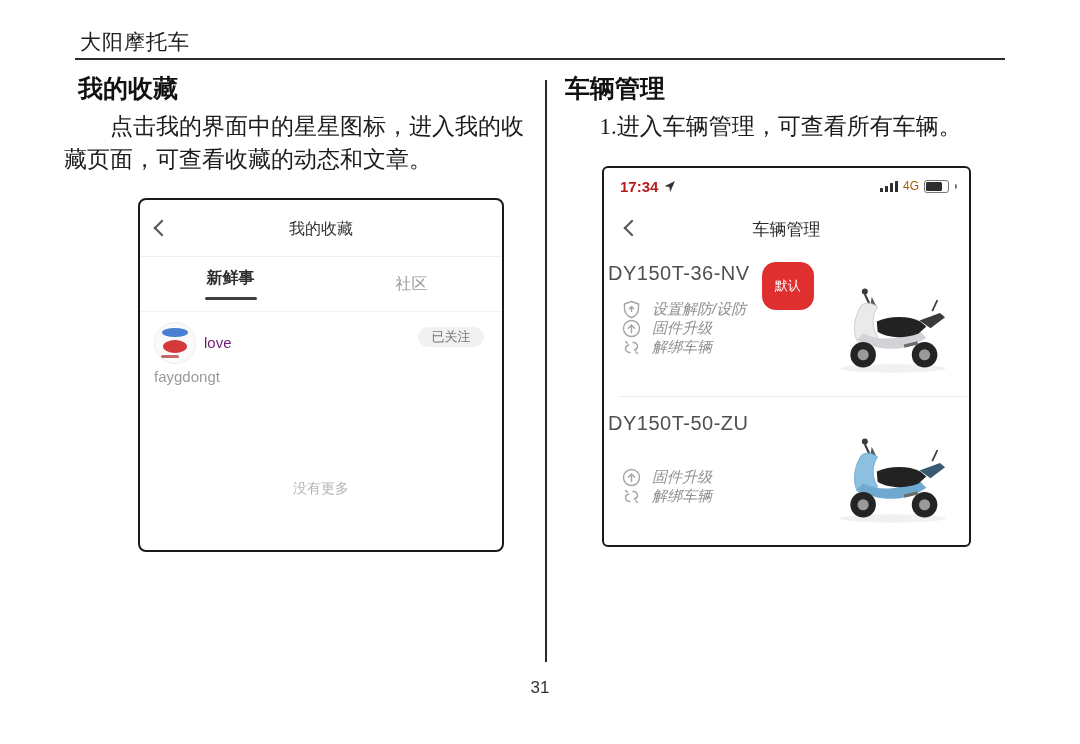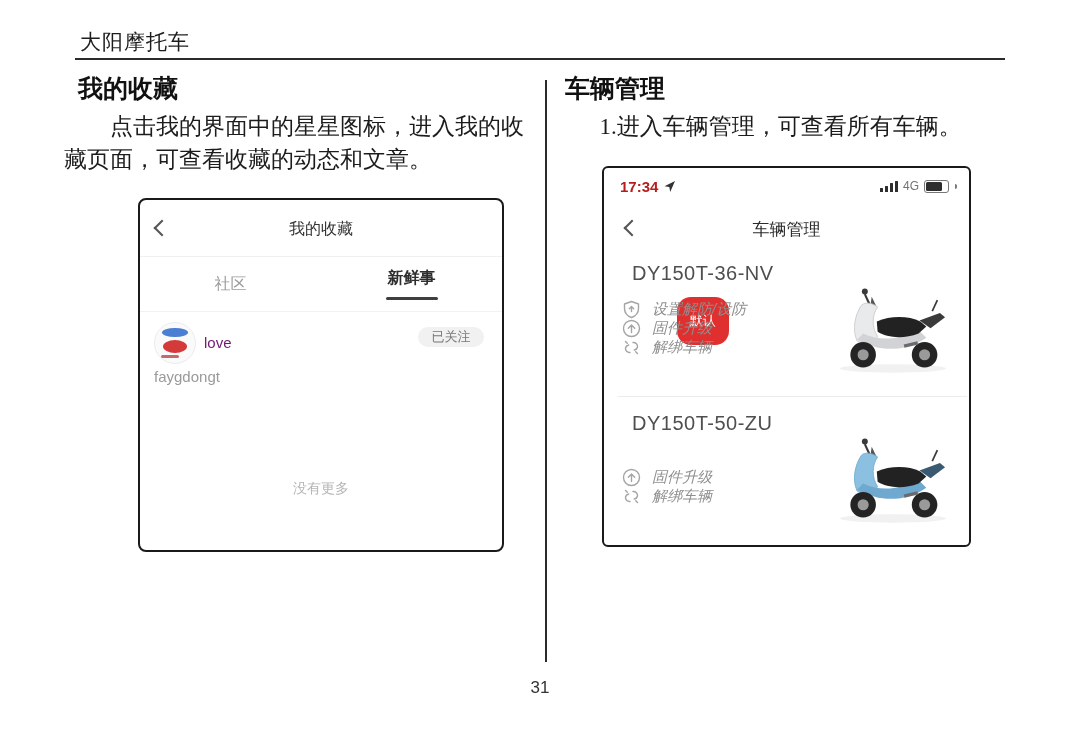--- a/index.html
+++ b/index.html
@@ -51,28 +51,28 @@
   .no-more{position:absolute;left:0;right:0;top:280px;text-align:center;font-size:14px;color:#b5b5b5;}
 
   
   #phone-right{left:602px;top:166px;width:365px;height:377px;border-radius:6px;}
   .statusbar{position:absolute;left:16px;right:12px;top:8px;height:20px;
              display:flex;align-items:center;}
   .sb-time{font-size:15px;font-weight:bold;color:#b91c1c;}
   .sb-right{margin-left:auto;display:flex;align-items:center;gap:5px;}
   .sig{display:flex;align-items:flex-end;gap:2px;height:11px;}
   .sig i{display:block;width:3px;background:#2e2e2e;border-radius:0.5px;}
-  .sb-net{font-size:12px;color:#737373;}
+  .sb-net{font-size:12px;color:#a16207;}
   .batt{position:relative;width:23px;height:11px;border:1.5px solid #777;border-radius:3px;}
   .batt i{position:absolute;left:1px;top:1px;bottom:1px;width:70%;background:#2e2e2e;border-radius:1.5px;}
   .batt-nub{width:2px;height:5px;background:#777;border-radius:0 2px 2px 0;margin-left:1px;}
   .rp-header{position:absolute;left:0;right:0;top:40px;height:40px;}
   .rp-back{position:absolute;left:22px;top:14px;}
   .rp-title{position:absolute;left:0;right:0;top:10px;text-align:center;font-size:17px;color:#2b2b2b;font-weight:500;}
-  .veh-name-row{position:absolute;left:28px;display:flex;align-items:center;gap:12px;flex-direction:column;}
+  .veh-name-row{position:absolute;left:4px;display:flex;gap:12px;}
   .veh-name{font-size:20px;color:#4f4f4f;letter-spacing:0.5px;}
   .veh-badge{background:#e02f2f;color:#fff;font-size:13px;border-radius:14px;padding:15px 13px;}
   .opt-list{position:absolute;left:18px;display:flex;flex-direction:column;font-style:italic;}
   .opt-row{display:flex;align-items:center;gap:11px;font-size:15px;color:#8f8f8f;}
   .opt-row svg{flex:0 0 auto;}
   .veh-sep{position:absolute;left:14px;right:2px;height:1px;background:#ececec;}
   .bike{position:absolute;}
 
   .icon-gray{stroke:#a5a5a5;fill:none;stroke-width:1.4;stroke-linecap:round;stroke-linejoin:round;}
 </style>
@@ -90,26 +90,26 @@
 
   <div class="sec-heading" style="left:565px;top:72px;">车辆管理</div>
   <div class="sec-body" style="left:565px;top:110px;width:430px;text-indent:1.5em;">1.进入车辆管理，可查看所有车辆。</div>
 
   <div class="phone" id="phone-left">
     <div class="lp-header">
       <span class="lp-back chev"></span>
       <div class="lp-title">我的收藏</div>
     </div>
     <div class="lp-tabs">
-      <div class="lp-tab idle">
-        <span>社区</span>
-      </div>
       <div class="lp-tab active">
         <span>新鲜事</span>
         <span class="tab-underline"></span>
+      </div>
+      <div class="lp-tab idle">
+        <span>社区</span>
       </div>
     </div>
     <div class="feed-row">
       <span class="avatar">
         <span class="arc"></span>
         <span class="oval"></span>
         <span class="base"></span>
       </span>
       <span class="feed-author">love</span>
       <span class="follow-pill">已关注</span>

